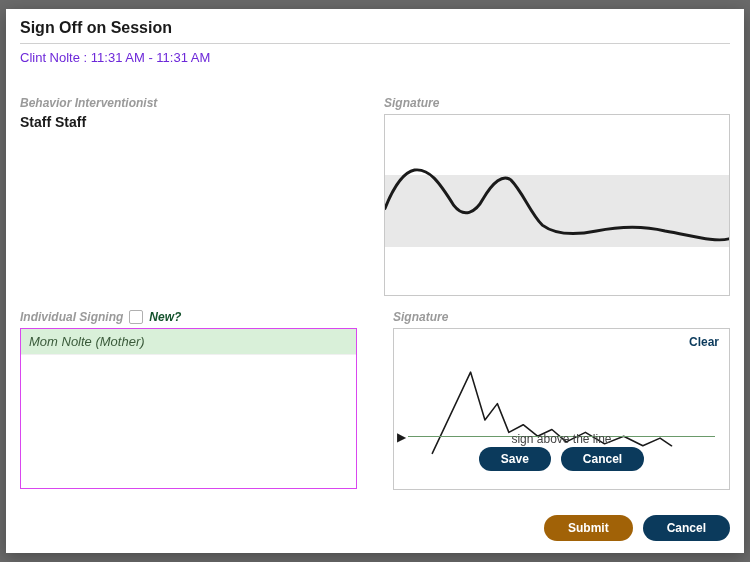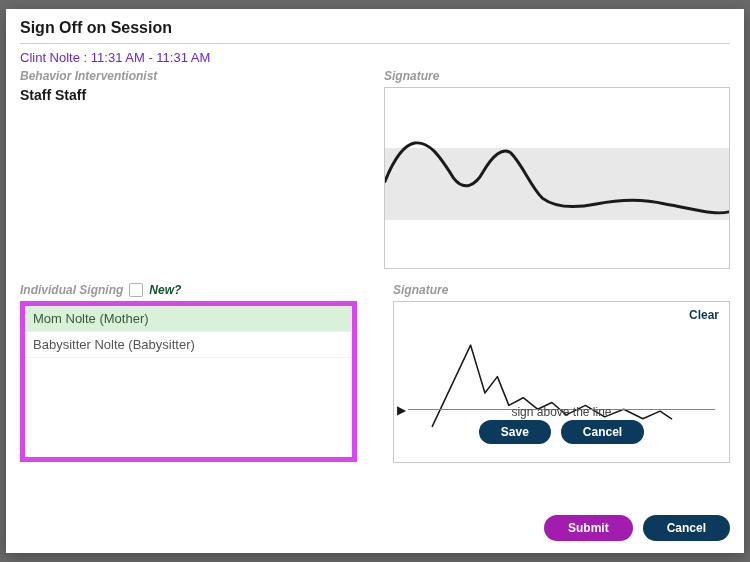--- a/index.html
+++ b/index.html
@@ -40,20 +40,21 @@
   padding: 6px 14px 4px;
   font-size: 13px;
   color: #6d28d9;
 }
 .content {
   flex: 1;
   display: flex;
   flex-direction: column;
   padding: 0 14px;
   overflow: hidden;
+  margin-top: 27px;
 }
 .row {
   display: flex;
   gap: 18px;
 }
 .col-left { flex: 1; min-width: 0; }
 .col-right { flex: 1; min-width: 0; }
 .section-label {
   font-size: 12px;
   font-style: italic;
@@ -104,23 +105,24 @@
   background: #fff;
   display: inline-block;
 }
 .new-label {
   font-size: 12px;
   font-style: italic;
   color: #14532d;
   font-weight: 700;
 }
 .list-box {
-  border: 5px solid #d946ef;
+  border: 1px solid #d946ef;
   height: 161px;
   background: #fff;
+  font-style: italic;
 }
 .list-item {
   padding: 5px 8px;
   font-size: 13px;
   color: #555;
   border-bottom: 1px solid #f0f0f0;
   cursor: pointer;
 }
 .list-item.selected {
   background: #d9f0d9;
@@ -175,21 +177,21 @@
 .btn {
   border: 0;
   border-radius: 14px;
   padding: 5px 22px;
   font-size: 12px;
   font-weight: 600;
   color: #fff;
   cursor: pointer;
 }
 .btn-primary { background: #0b3a5c; }
-.btn-disabled { background: #a21caf; cursor: default; }
+.btn-disabled { background: #a16207; cursor: default; }
 .footer {
   padding: 10px 14px 12px;
   display: flex;
   justify-content: flex-end;
   gap: 10px;
 }
 .footer .btn { padding: 6px 24px; border-radius: 14px; }
 .sig-path2 {
   position: absolute;
   left: 0; right: 0; top: 0; bottom: 0;
@@ -225,21 +227,20 @@
 
     <div class="row row-mid">
       <div class="col-left">
         <div class="individual-label-row">
           <span class="section-label" style="margin-bottom:0">Individual Signing</span>
           <span class="checkbox"></span>
           <span class="new-label">New?</span>
         </div>
         <div class="list-box">
           <div class="list-item selected">Mom Nolte (Mother)</div>
-          <div class="list-item">Babysitter Nolte (Babysitter)</div>
         </div>
       </div>
       <div class="col-right">
         <div class="section-label">Signature</div>
         <div class="sig-box2">
           <span class="clear-link">Clear</span>
           <svg class="sig-path2" viewBox="0 0 350 190" preserveAspectRatio="none">
             <path d="M40,130 L80,45 L95,95 L108,78 L120,108 L135,100 L150,112 L165,105 L180,118 L200,108 L220,120 L240,112 L260,122 L278,114 L290,122" stroke="#1a1a1a" stroke-width="1.6" fill="none" stroke-linecap="round" stroke-linejoin="round"></path>
           </svg>
           <span class="play-icon">▶</span>

